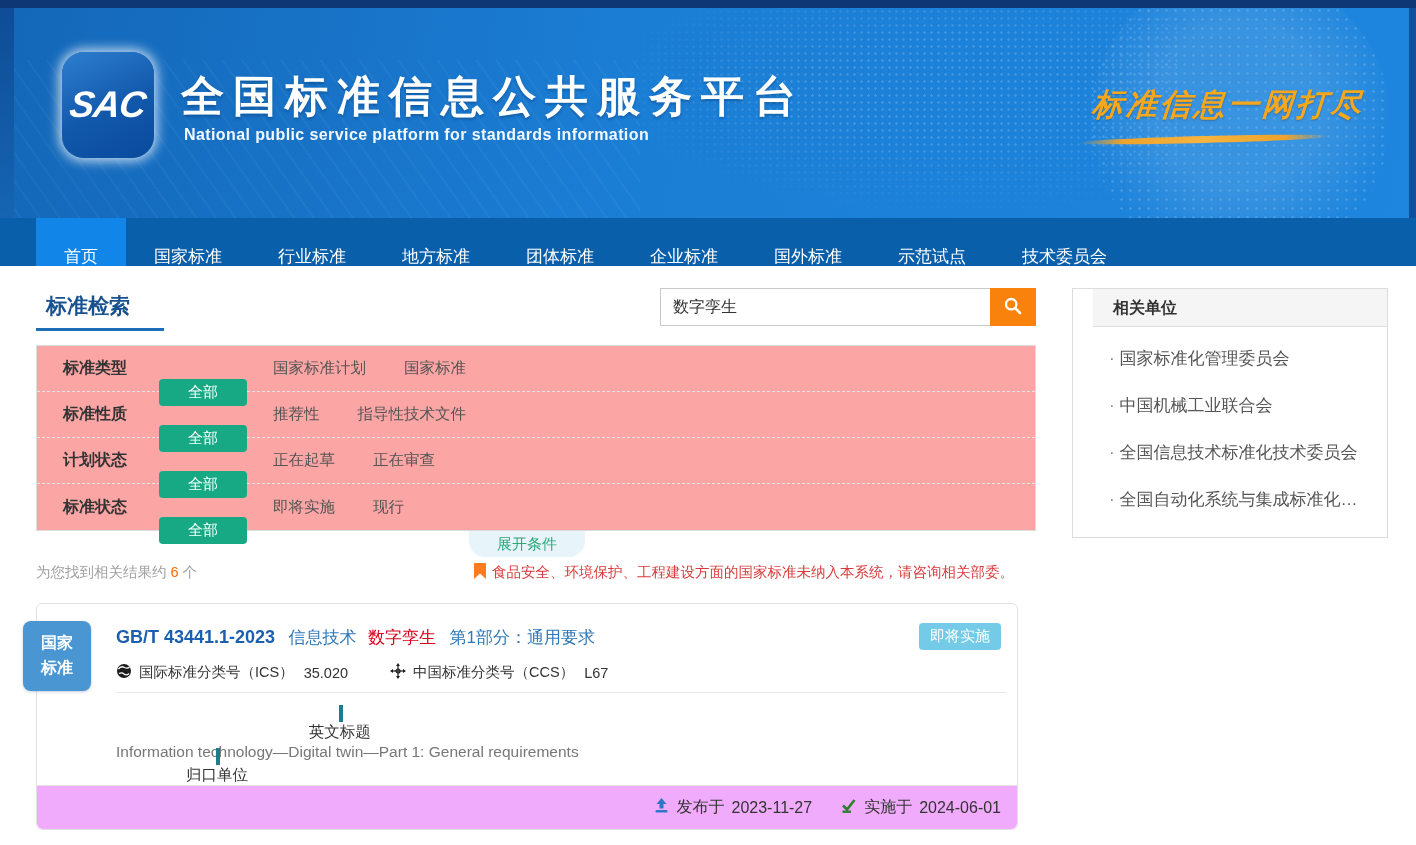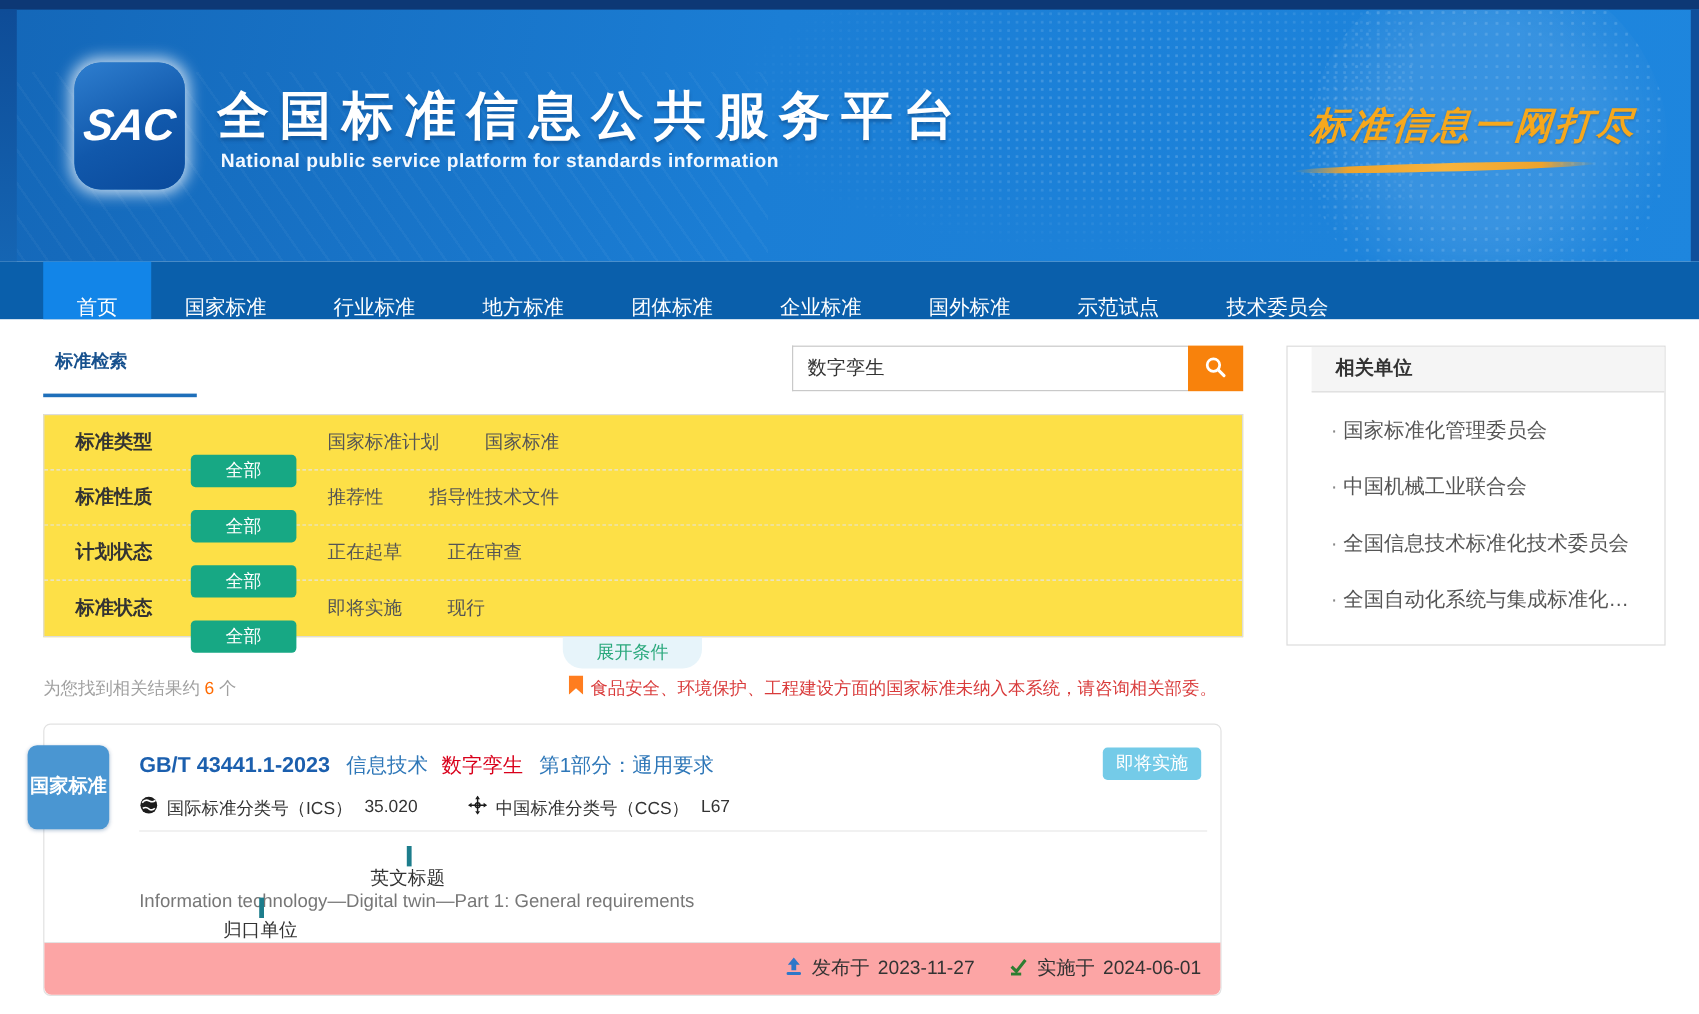--- a/index.html
+++ b/index.html
@@ -42,31 +42,31 @@
     background:linear-gradient(90deg, rgba(240,160,42,0) 0%, #eda32c 18%, #f7b43e 50%, #eda32c 82%, rgba(240,160,42,0) 100%); }
 
   
   .nav { position:absolute; left:0; top:218px; width:1416px; height:48px; background:#0a5fab; display:flex;
     padding-left:36px; }
   .nav-item { height:48px; line-height:48px; padding:15px 28px; color:#fff; font-size:17px; cursor:pointer;
     white-space:nowrap; }
   .nav-item.active { background:#1285e8; }
 
   
-  .section-title { position:absolute; left:46px; top:292px; font-size:15px; font-weight:bold; color:#17518e; }
+  .section-title { position:absolute; left:46px; top:292px; font-size:21px; font-weight:bold; color:#17518e; }
   .section-underline { position:absolute; left:36px; top:328px; width:128px; height:3px; background:#1e6fba; }
   .search-input { position:absolute; left:660px; top:288px; width:330px; height:38px; border:1px solid #c9c9c9;
     border-right:none; font-size:16px; color:#333; padding:0 12px; outline:none;
     font-family:"Liberation Sans","DejaVu Sans",sans-serif; }
   .search-btn { position:absolute; left:990px; top:288px; width:46px; height:38px; background:#f8820c; border:none;
     cursor:pointer; display:flex; align-items:center; justify-content:center; }
 
   
   .filter-panel { position:absolute; left:36px; top:345px; width:1000px; height:186px; border:1px solid #dcdcdc;
-    background:#fde047; }
+    background:#fca5a5; }
   .filter-row { height:46px; display:flex; align-items:center; padding-left:26px;
     border-bottom:1px dashed #e3e3e3; }
   .filter-row:last-child { border-bottom:none; }
   .filter-label { width:96px; font-size:16px; font-weight:bold; color:#333; }
   .badge-all { background:#17a884; color:#fff; font-size:15px; padding:4px 29px; border-radius:4px;
     margin-right:26px; cursor:pointer;margin-top:47px; }
   .filter-opt { font-size:15.5px; color:#555; margin-right:38px; cursor:pointer; }
 
   .expand-pill { position:absolute; left:469px; top:531px; width:116px; height:26px; background:#e7f4fa;
     color:#2aa87c; font-size:15px; text-align:center; line-height:26px; border-radius:0 0 16px 16px;
@@ -76,41 +76,41 @@
   .results-row { position:absolute; left:36px; top:563px; width:978px; display:flex;
     justify-content:space-between; align-items:center; }
   .result-count { font-size:14.5px; color:#a0a0a0; }
   .result-count .num { color:#ff6a00; margin:0 4px; }
   .notice { font-size:14.5px; color:#d93b3b; display:flex; align-items:center; gap:6px; white-space:nowrap; }
 
   
   .card { position:absolute; left:36px; top:603px; width:982px; height:227px; border:1px solid #e2e2e2;
     border-radius:6px; background:#fff; }
   .card-badge { position:absolute; left:-14px; top:17px; width:68px; height:70px; background:#4a96d2;
-    border-radius:8px; color:#fff; font-size:16px; font-weight:bold; display:flex; flex-direction:row;
+    border-radius:8px; color:#fff; font-size:16px; font-weight:bold; display:flex; flex-direction:column;
     align-items:center; justify-content:center; line-height:1.55; box-shadow:0 1px 3px rgba(0,60,120,.25); }
   .card-title { position:absolute; left:79px; top:22px; white-space:nowrap; cursor:pointer; }
   .std-no { font-size:18px; font-weight:bold; color:#1b5fae; }
   .t-blue { font-size:17px; color:#2e77b8; margin-left:9px; }
   .t-red  { font-size:17px; color:#d9001b; margin-left:7px; }
   .status-badge { position:absolute; right:16px; top:19px; background:#74cbe8; color:#fff; font-size:15px;
     padding:4px 11px; border-radius:4px; }
   .meta-row { position:absolute; left:79px; top:59px; display:flex; align-items:center; font-size:14.5px;
     color:#333; }
   .meta-row .val { margin-left:10px; }
   .meta-row .grp2 { margin-left:42px; display:flex; align-items:center; }
   .meta-row svg { margin-right:7px; }
   .card-sep { position:absolute; left:79px; top:88px; width:890px; height:1px; background:#e8e8e8; }
   .info-row { position:absolute; left:79px; display:flex; align-items:center;flex-direction:column; }
   .info-row.r1 { top:101px; }
   .info-row.r2 { top:144px; }
   .teal-bar { width:4px; height:17px; background:#1d7d8c; margin-right:13px; }
   .info-label { font-size:15.5px; color:#333; margin-right:15px; }
   .info-value { font-size:15.5px; color:#777; }
-  .card-footer { position:absolute; left:0; bottom:0; width:100%; height:44px; background:#fca5a5;
+  .card-footer { position:absolute; left:0; bottom:0; width:100%; height:44px; background:#f0abfc;
     border-top:1px solid #e4e4e4; border-radius:0 0 6px 6px; display:flex; justify-content:flex-end;
     align-items:center; padding-right:16px; gap:28px; }
   .date-item { display:flex; align-items:center; gap:7px; font-size:16px; color:#333; }
 
   
   .sidebar { position:absolute; left:1072px; top:288px; width:316px; border:1px solid #dcdcdc; background:#fff;padding-left:20px; }
   .sidebar-header { height:38px; line-height:38px; background:#f5f5f5; border-bottom:1px solid #dcdcdc;
     font-size:16px; font-weight:bold; color:#333; padding-left:20px; }
   .sidebar-list { padding:8px 14px 14px 12px; }
   .sidebar-item { padding:12px 4px; font-size:17px; color:#555; white-space:nowrap; overflow:hidden;

